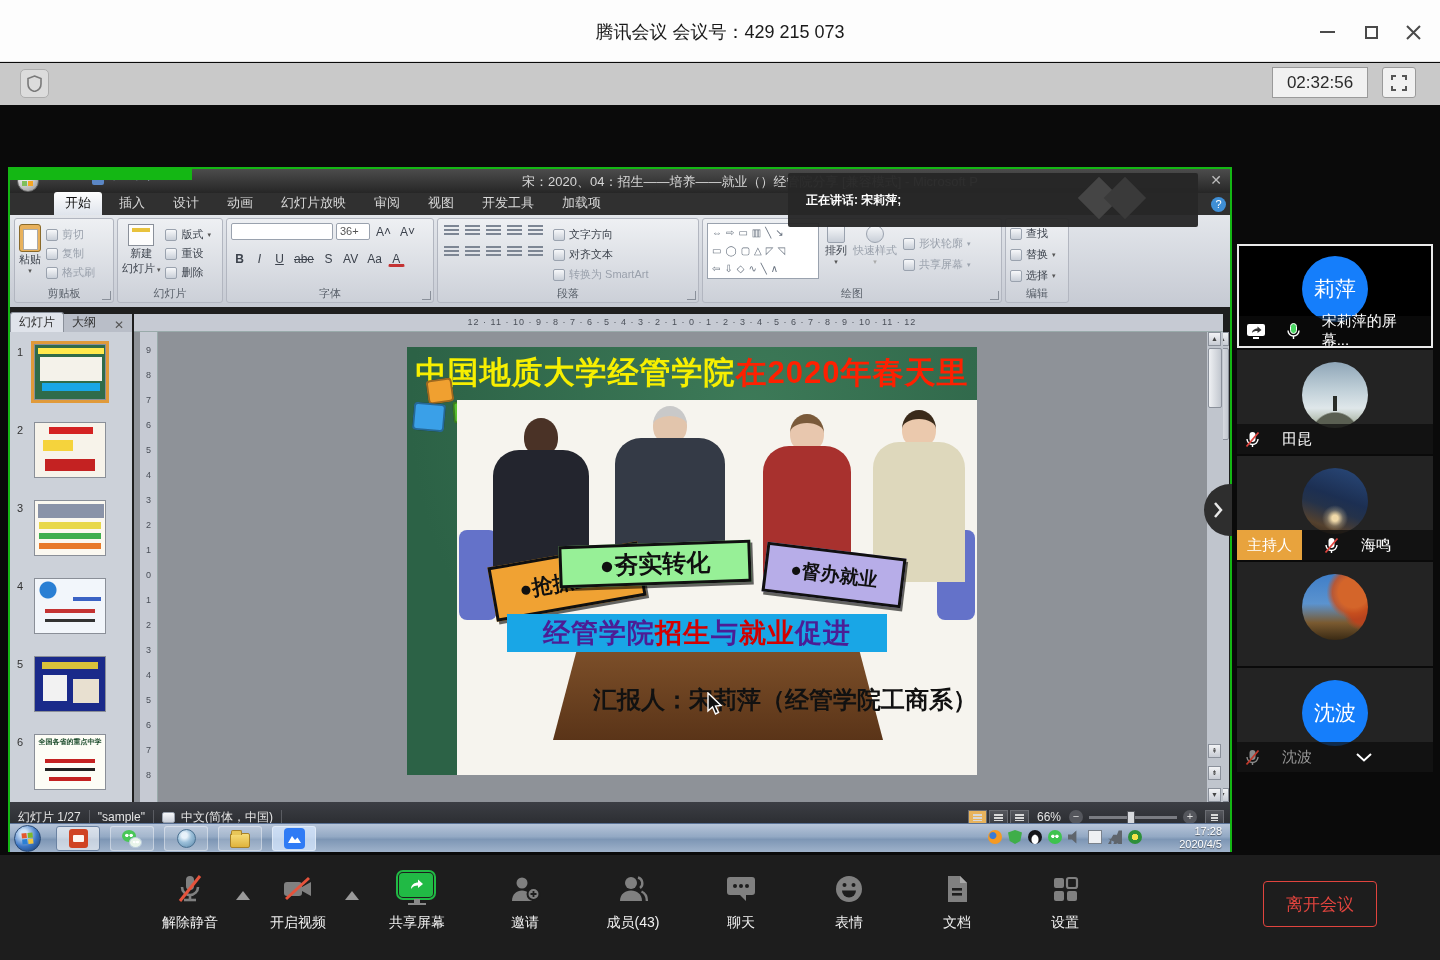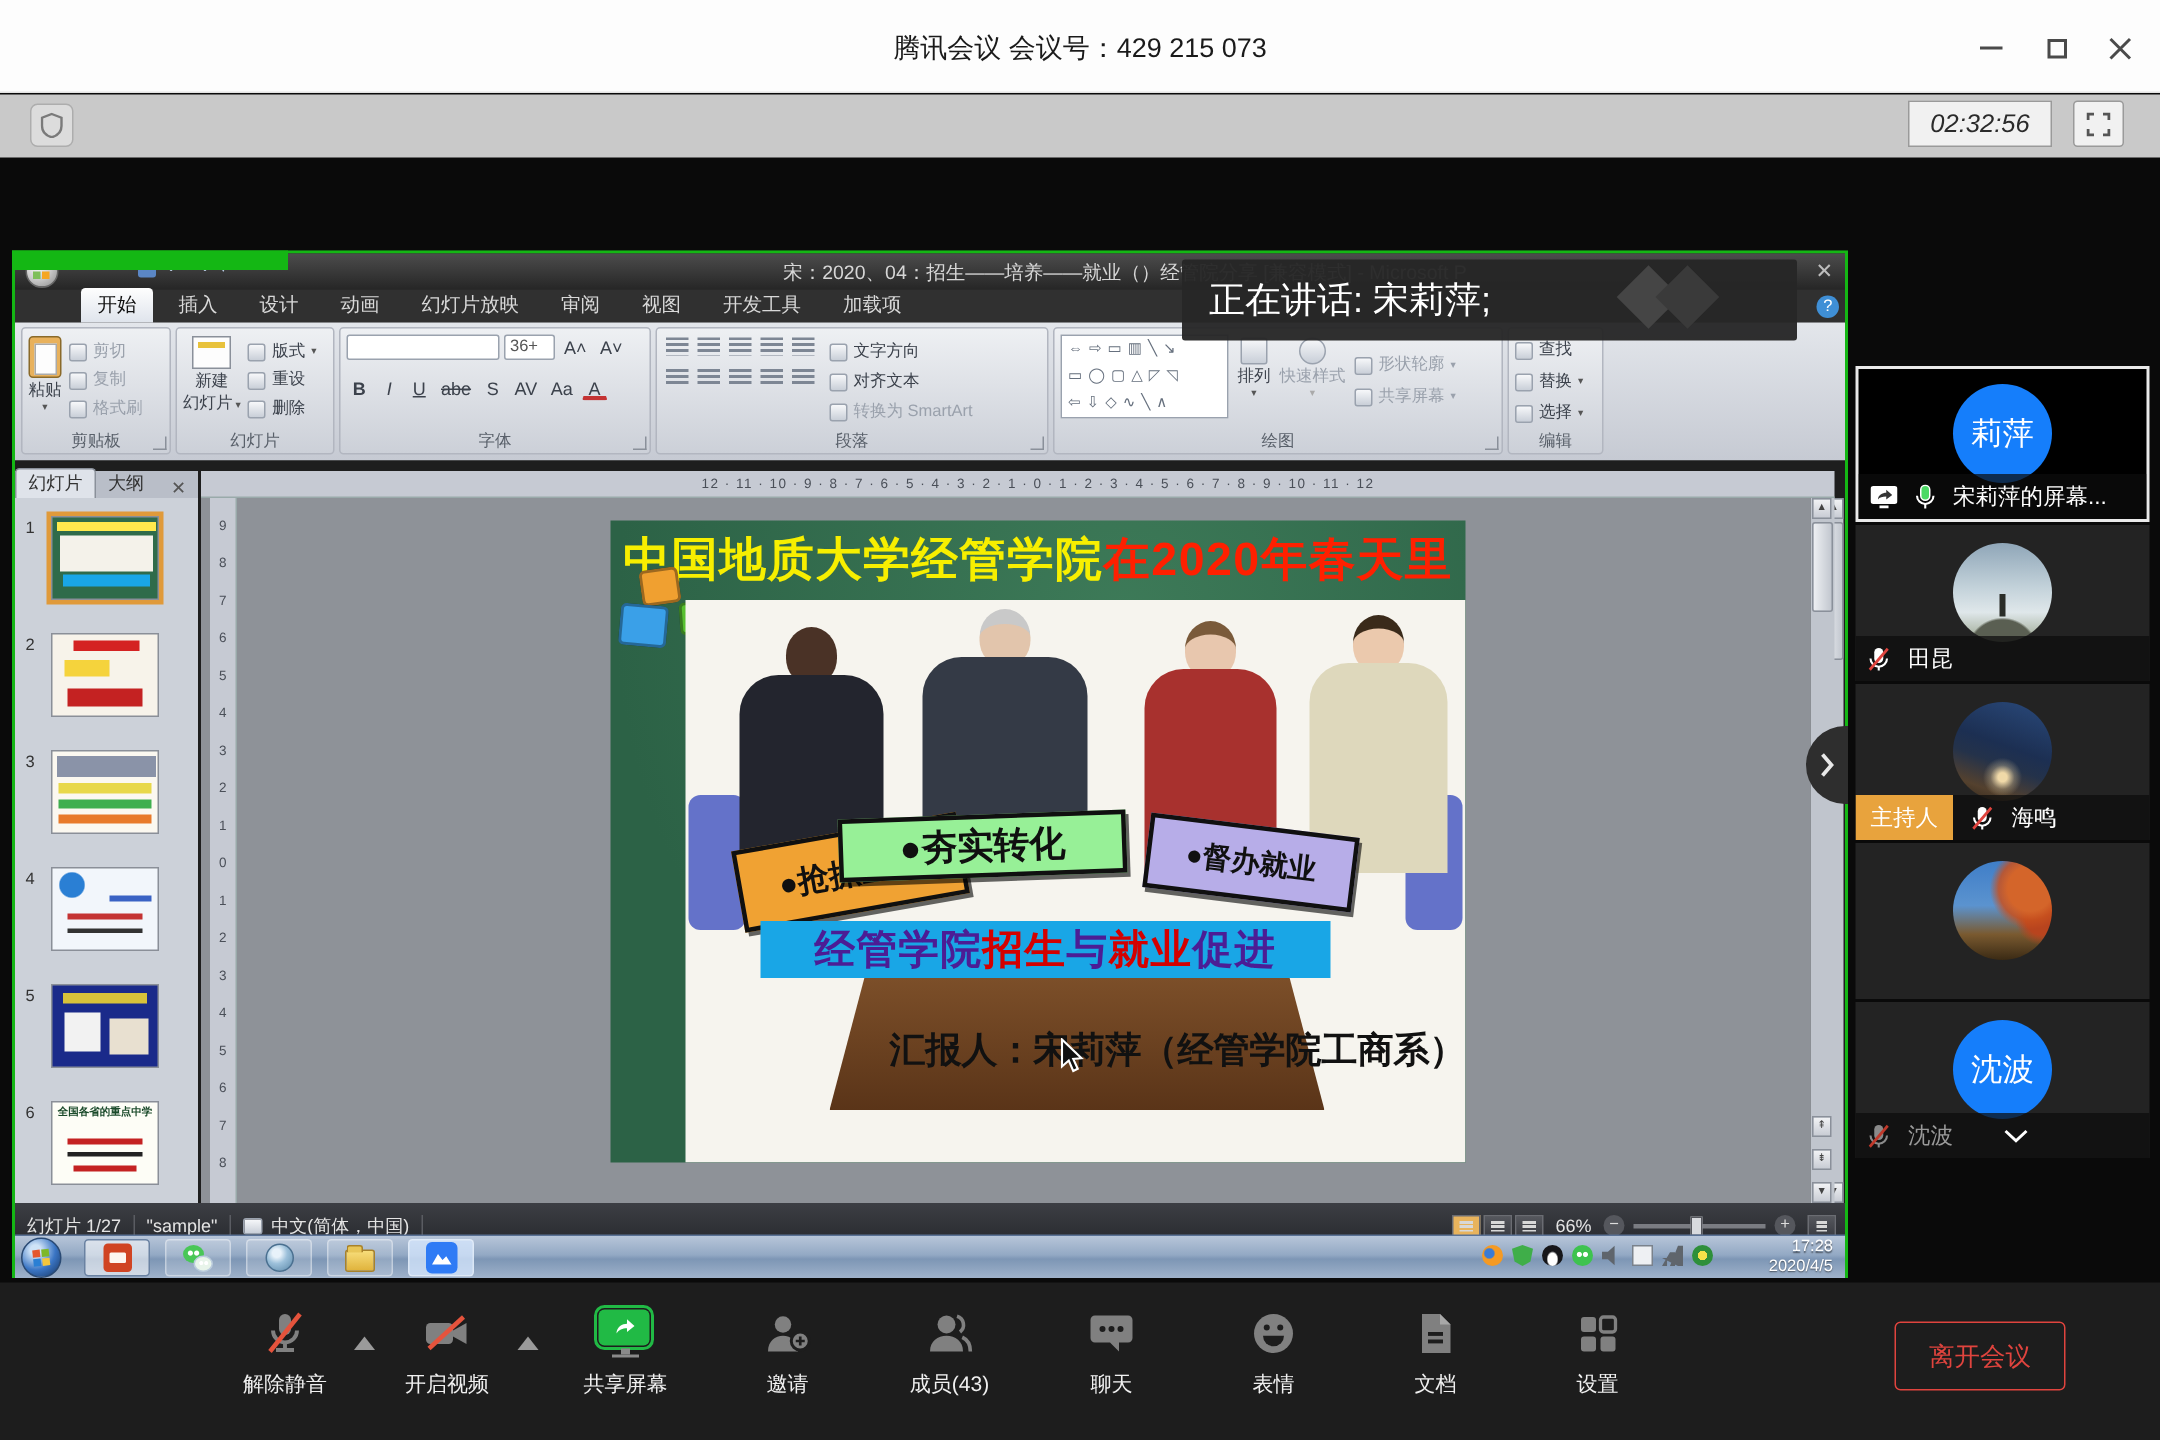--- a/index.html
+++ b/index.html
@@ -10,21 +10,21 @@
   
   .titlebar { position:absolute; left:0; top:0; width:1440px; height:62px; background:#fdfdfd;
     border-bottom:1px solid #e3e3e3; }
   .titlebar .t { position:absolute; left:0; right:0; top:20px; text-align:center; font-size:18px; color:#1a1a1a; }
   .winbtn { position:absolute; top:18px; width:34px; height:28px; display:flex; align-items:center; justify-content:center; }
   .wb-min { right:96px; } .wb-max { right:52px; } .wb-close { right:10px; }
   .wb-min i { width:15px; height:2px; background:#4a4a4a; display:block; }
   .wb-max i { width:13px; height:13px; border:2px solid #4a4a4a; display:block; }
   .wb-close svg, .icon svg { display:block; }
 
-  .subbar { position:absolute; left:0; top:63px; width:1440px; height:42px; background:#c9c9c9;font-style:italic; }
+  .subbar { position:absolute; left:0; top:63px; width:1440px; height:42px; background:#c9c9c9; }
   .shieldbtn { position:absolute; left:20px; top:6px; width:29px; height:29px; background:#dcdcdc;
     border:1px solid #adadad; border-radius:5px; display:flex; align-items:center; justify-content:center; }
   .timerbox { position:absolute; right:72px; top:4px; width:96px; height:31px; background:#f1f1f1;
     border:1px solid #9a9a9a; display:flex; align-items:center; justify-content:center;
     font-size:17px; color:#2b2b2b; }
   .fsbtn { position:absolute; right:24px; top:4px; width:34px; height:31px; background:#f1f1f1;
     border:1px solid #9a9a9a; border-radius:3px; display:flex; align-items:center; justify-content:center; }
 
   
   .share { position:absolute; left:8px; top:167px; width:1224px; height:685px;
@@ -178,42 +178,42 @@
     background:#e8c658; border:1px solid #a8822a; border-bottom:none; border-radius:2px 2px 0 0; }
   .meet-ic { width:21px; height:21px; background:#2f7bf5; border-radius:4px; display:flex; align-items:center; justify-content:center; }
   .tray { position:absolute; right:88px; top:6px; display:flex; gap:6px; align-items:center; }
   .tico { width:14px; height:14px; flex:none; }
   .clock { position:absolute; right:8px; top:1px; width:76px; text-align:right; color:#fff; font-size:11px;
     line-height:13px; text-shadow:0 1px 1px rgba(0,0,0,.55); }
 
   
   .banner { position:absolute; left:788px; top:173px; width:410px; height:54px; background:rgba(38,38,38,.96);
     border-radius:2px; z-index:20; display:flex; align-items:center; padding-left:18px; overflow:hidden; }
-  .banner .txt { color:#fff; font-size:24px; }
+  .banner .txt { color:#fff; font-size:12px;font-weight:bold; }
   .bm { position:absolute; width:30px; height:30px; transform:rotate(45deg); }
 
   
   .pull { position:absolute; left:1204px; top:484px; width:28px; height:52px; background:#2e2e2e;
     border-radius:26px 0 0 26px; z-index:21; display:flex; align-items:center; justify-content:center; }
 
   
   .tile { position:absolute; left:1237px; width:196px; height:104px; background:#232323; overflow:hidden; }
   .tile.activeb { border:2px solid #eaeaea; background:#000; }
   .avatar { position:absolute; left:65px; top:12px; width:66px; height:66px; border-radius:50%; }
   .av-blue { background:#157efb; color:#fff; font-size:21px; display:flex; align-items:center; justify-content:center; }
   .av-sky { background:radial-gradient(circle at 50% 112%, #5a5f52 0 28%, transparent 30%),
     linear-gradient(180deg,#8fa6b8 0%,#c3d2da 45%,#dfe7ea 70%,#9aa58e 100%); }
   .av-sky::after { content:""; position:absolute; left:31px; top:34px; width:4px; height:15px; background:#2a2d28; }
   .av-night { background:radial-gradient(circle at 50% 76%, #f0d9a8 0 3px, rgba(240,217,168,.3) 8px, transparent 13px),
     linear-gradient(200deg,#2a4a7c 0%,#1c2f52 45%,#24324a 60%,#54412e 82%,#2e2318 100%); }
   .av-autumn { background:radial-gradient(circle at 78% 28%, #d4652a 0 15px, rgba(200,80,30,.85) 21px, transparent 27px),
     radial-gradient(circle at 90% 58%, #b8441e 0 11px, transparent 18px),
     linear-gradient(180deg,#3f7ec8 0%,#5b93cf 45%,#7a5a30 74%,#3a2a14 100%); }
   .tlabel { position:absolute; left:0; right:0; bottom:0; height:30px; background:rgba(12,12,12,.72);
-    display:flex; align-items:center; gap:12px; padding:0 8px; color:#fff; font-size:15px; }
+    display:flex; align-items:center; gap:22px; padding:0 8px; color:#fff; font-size:15px; }
   .hostbadge { height:30px; background:#e8a33d; color:#fff; display:flex; align-items:center;
     padding:0 10px; margin-left:-8px; font-size:15px; flex:none; }
   .dimname { color:#9a9a9a; }
   .chev { margin-left:22px; }
 
   
   .bbar { position:absolute; left:0; top:855px; width:1440px; height:105px; background:#1d1d1d; }
   .cbtn { position:absolute; top:18px; width:90px; display:flex; flex-direction:column; align-items:center; gap:9px; }
   .cbtn .lbl { color:#f0f0f0; font-size:14px; white-space:nowrap; }
   .drop { position:absolute; top:36px; width:0; height:0; border-left:7px solid transparent;

